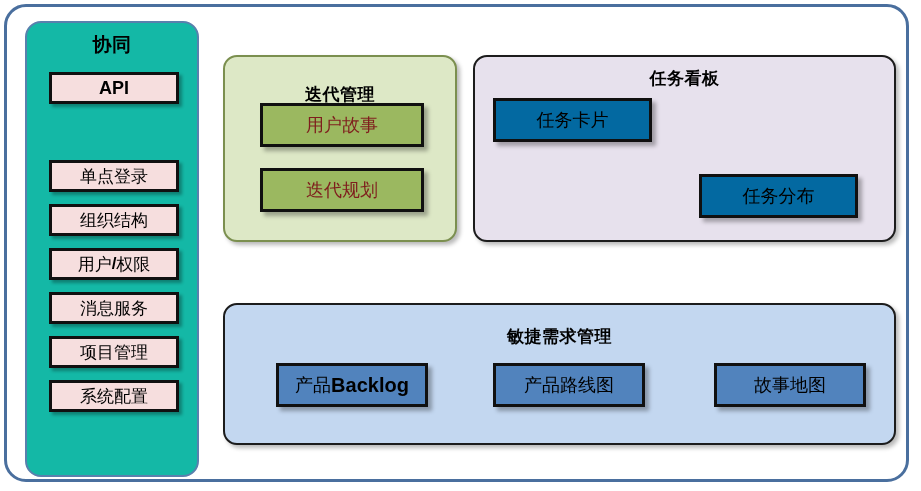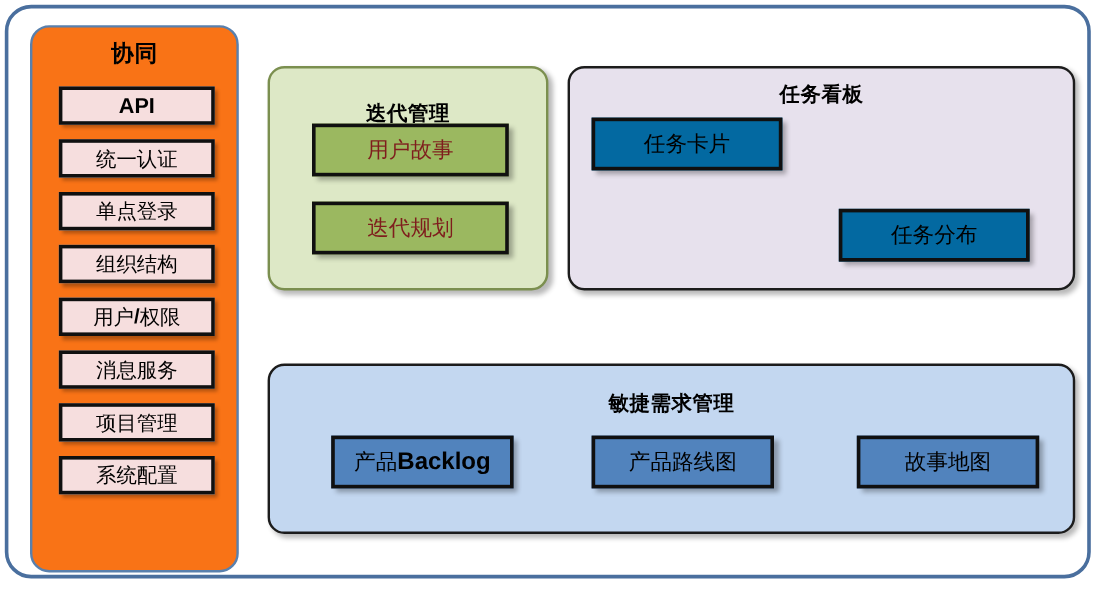--- a/index.html
+++ b/index.html
@@ -43,21 +43,21 @@
     letter-spacing: 0.5px;
     user-select: none;
   }
 
   
   #sidebar-panel {
     left: 18px;
     top: 14px;
     width: 174px;
     height: 456px;
-    background: #f97316;
+    background: #14b8a6;
     border: 2px solid #5980ad;
     border-radius: 16px;
   }
   #sidebar-title {
     margin-top: 9px;
     font-size: 19px;
   }
   .sidebar-item {
     position: absolute;
     left: 22px;
@@ -180,23 +180,20 @@
 <body>
 
 <div id="outer-frame">
 
   <div class="panel" id="sidebar-panel">
     <div class="panel-title" id="sidebar-title">协同</div>
 
     <div class="sidebar-item api-item" style="top:49px">
       <span>API</span>
     </div>
-    <div class="sidebar-item" style="top:93px">
-      <span>统一认证</span>
-    </div>
     <div class="sidebar-item" style="top:137px">
       <span>单点登录</span>
     </div>
     <div class="sidebar-item" style="top:181px">
       <span>组织结构</span>
     </div>
     <div class="sidebar-item" style="top:225px">
       <span>用户</span>
         <span class="sans-bold">/</span>
         <span>权限</span>

